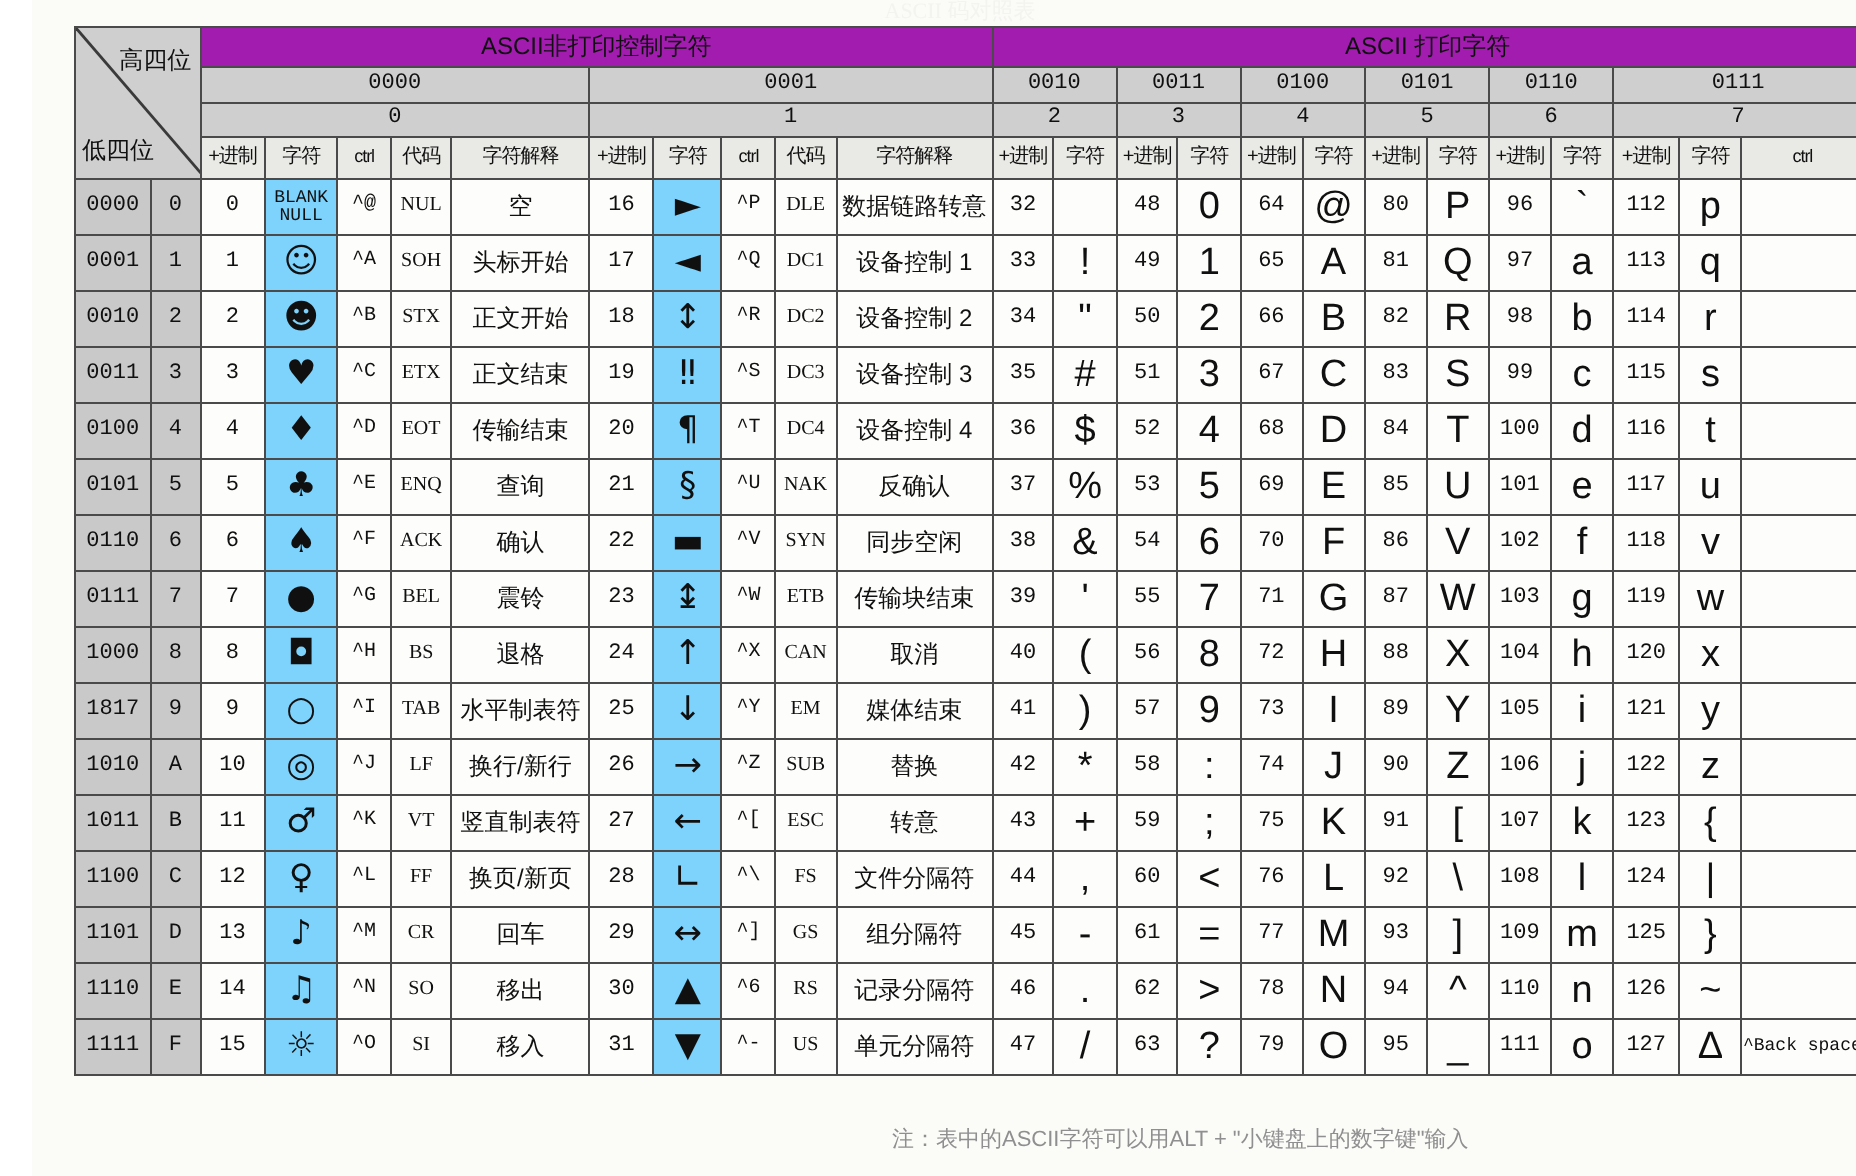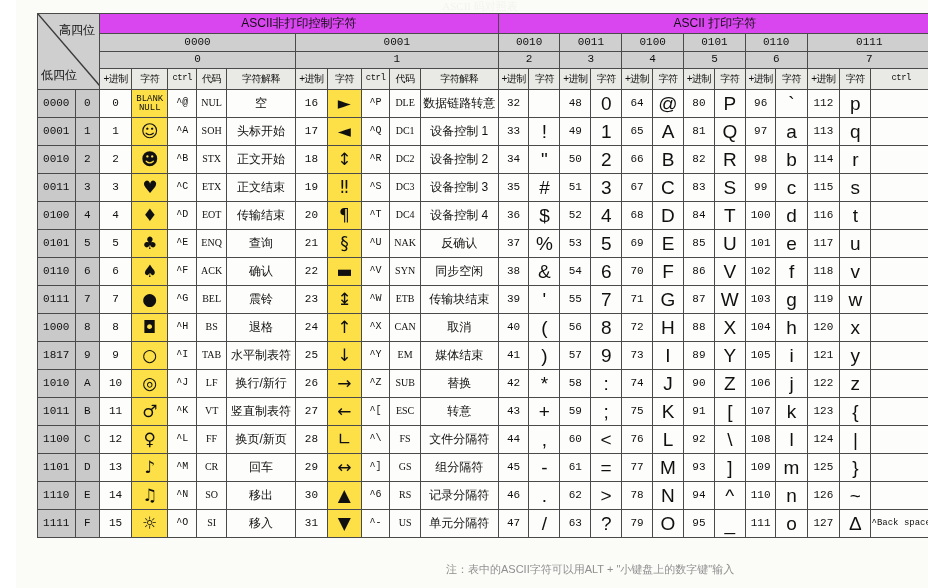--- a/index.html
+++ b/index.html
@@ -46,21 +46,21 @@
     border: 1px solid #4a4a4a;
     padding: 0;
     text-align: center;
     vertical-align: middle;
     font-weight: normal;
     line-height: 1.05;
     overflow: hidden;
     white-space: nowrap;
   }
   .hdr-band {
-    background: #d946ef;
+    background: #a21caf;
     font-family: "Liberation Sans", "DejaVu Sans", sans-serif;
     font-size: 12px;
     height: 19px;
   }
   .hdr-bits {
     background: #cfcfcf;
     font-family: "Liberation Mono", "DejaVu Sans Mono", monospace;
     font-size: 11px;
     height: 17px;
   }
@@ -71,21 +71,21 @@
     height: 16px;
   }
   .hdr-col {
     background: #e9e9e5;
     font-family: Liberation Sans, sans-serif;
     font-size: 10px;
     height: 20px;
     letter-spacing: -0.5px;
   }
   .hdr-col.mono {
-    font-family: Liberation Mono, monospace;
+    font-family: Liberation Sans, sans-serif;
     font-size: 9px;
   }
   
   .corner {
     position: relative;
     background: #cfcfcf;
     padding: 0;
   }
   .corner .diag {
     position: absolute;
@@ -122,21 +122,21 @@
     font-size: 11px;
   }
   td.dec {
     font-family: "Liberation Mono", "DejaVu Sans Mono", monospace;
     font-size: 11px;
     background: #fdfdfb;
   }
   td.glyph {
     font-family: "DejaVu Sans", sans-serif;
     font-size: 17px;
-    background: #fde047;
+    background: #7dd3fc;
     line-height: 1;
   }
   td.glyph.small {
     font-size: 9px;
     font-family: "Liberation Mono", "DejaVu Sans Mono", monospace;
     line-height: 1.0;
     white-space: pre-line;
   }
   td.pglyph {
     font-family: "Liberation Sans", "DejaVu Sans", sans-serif;

